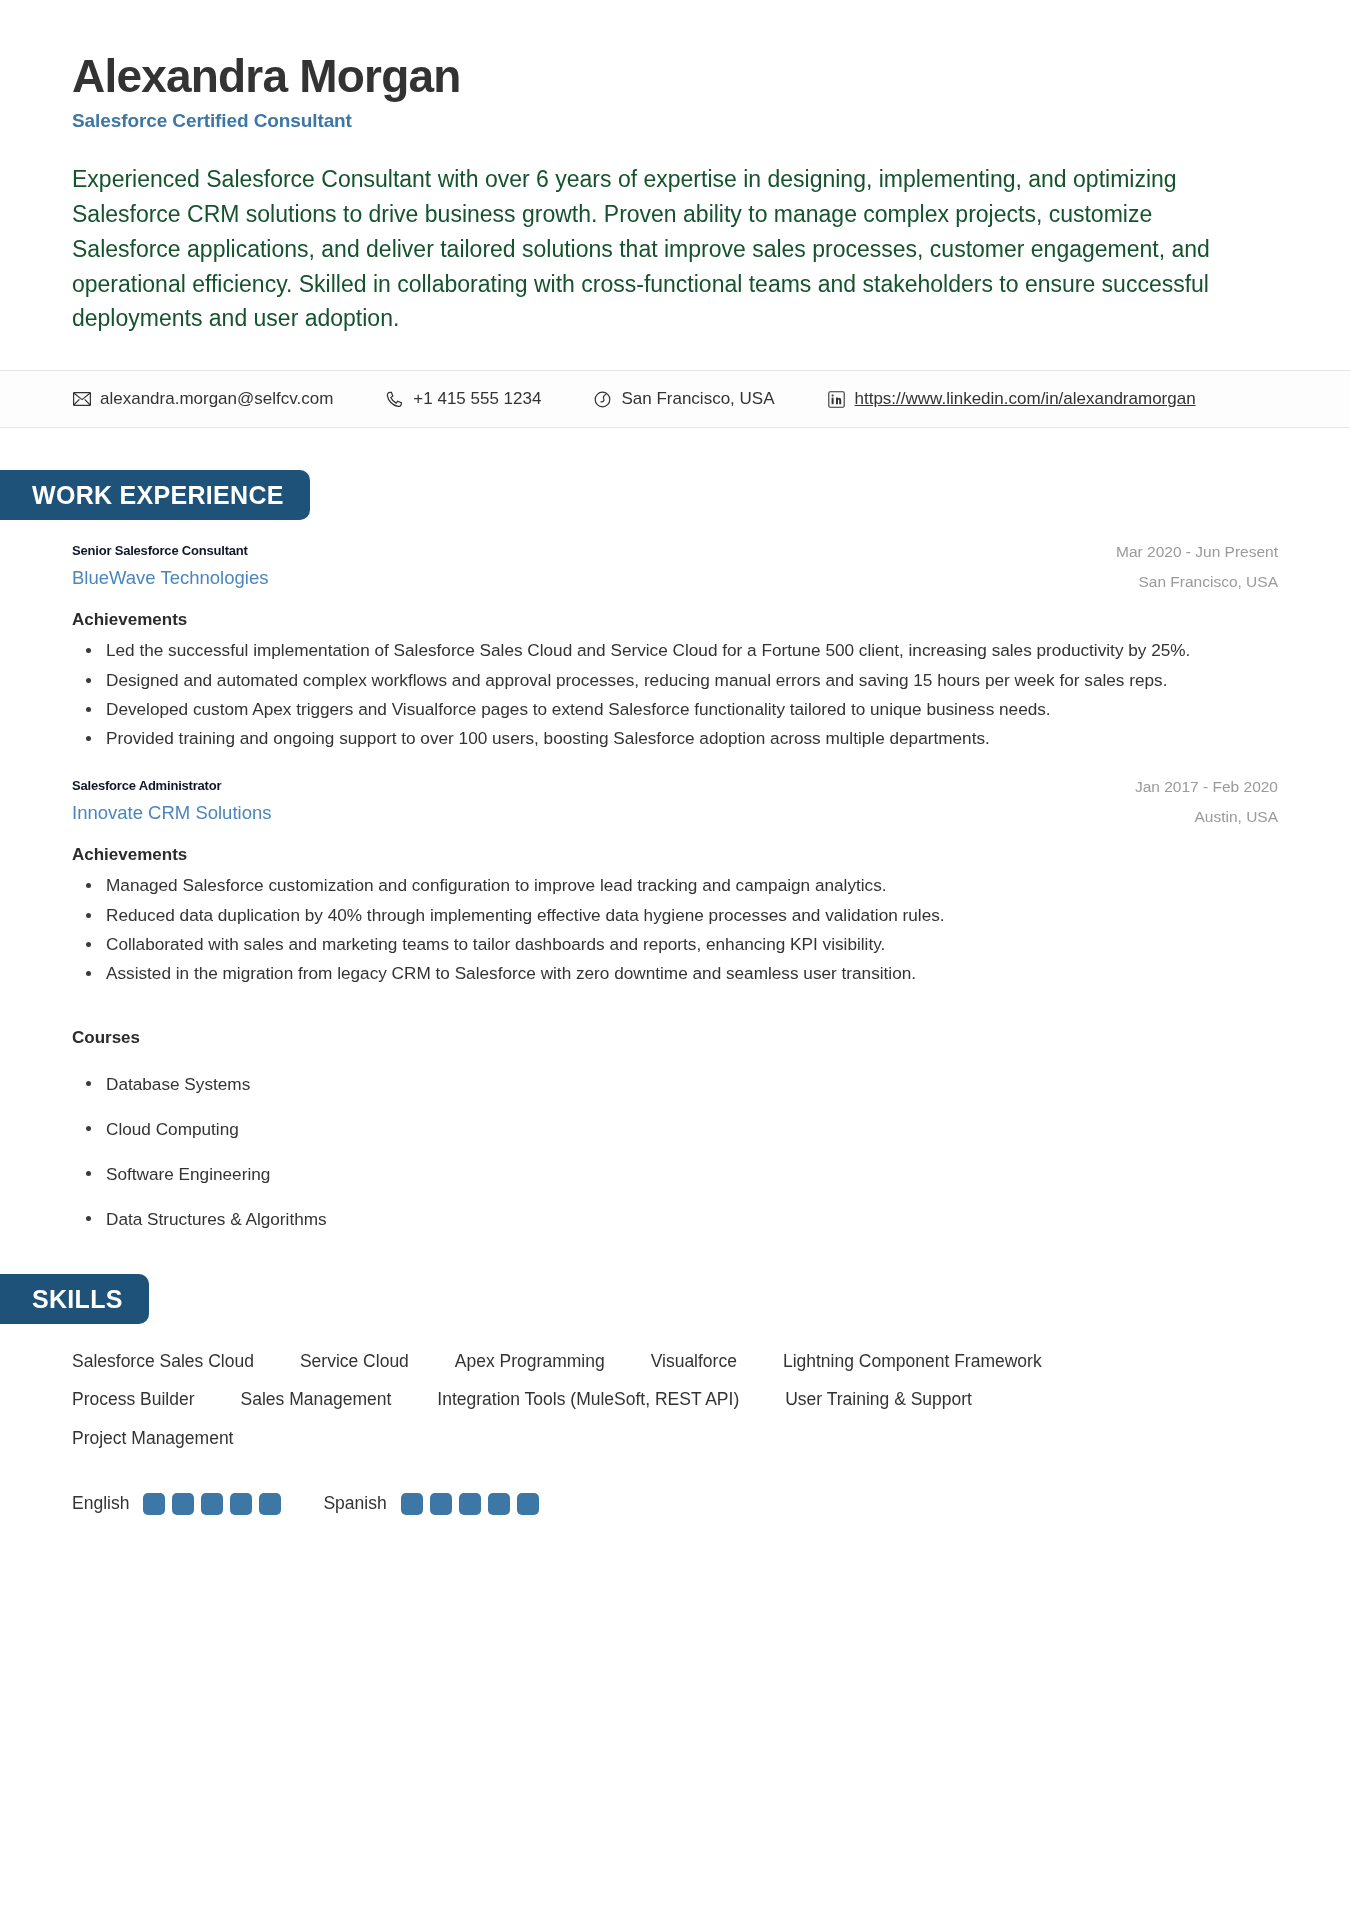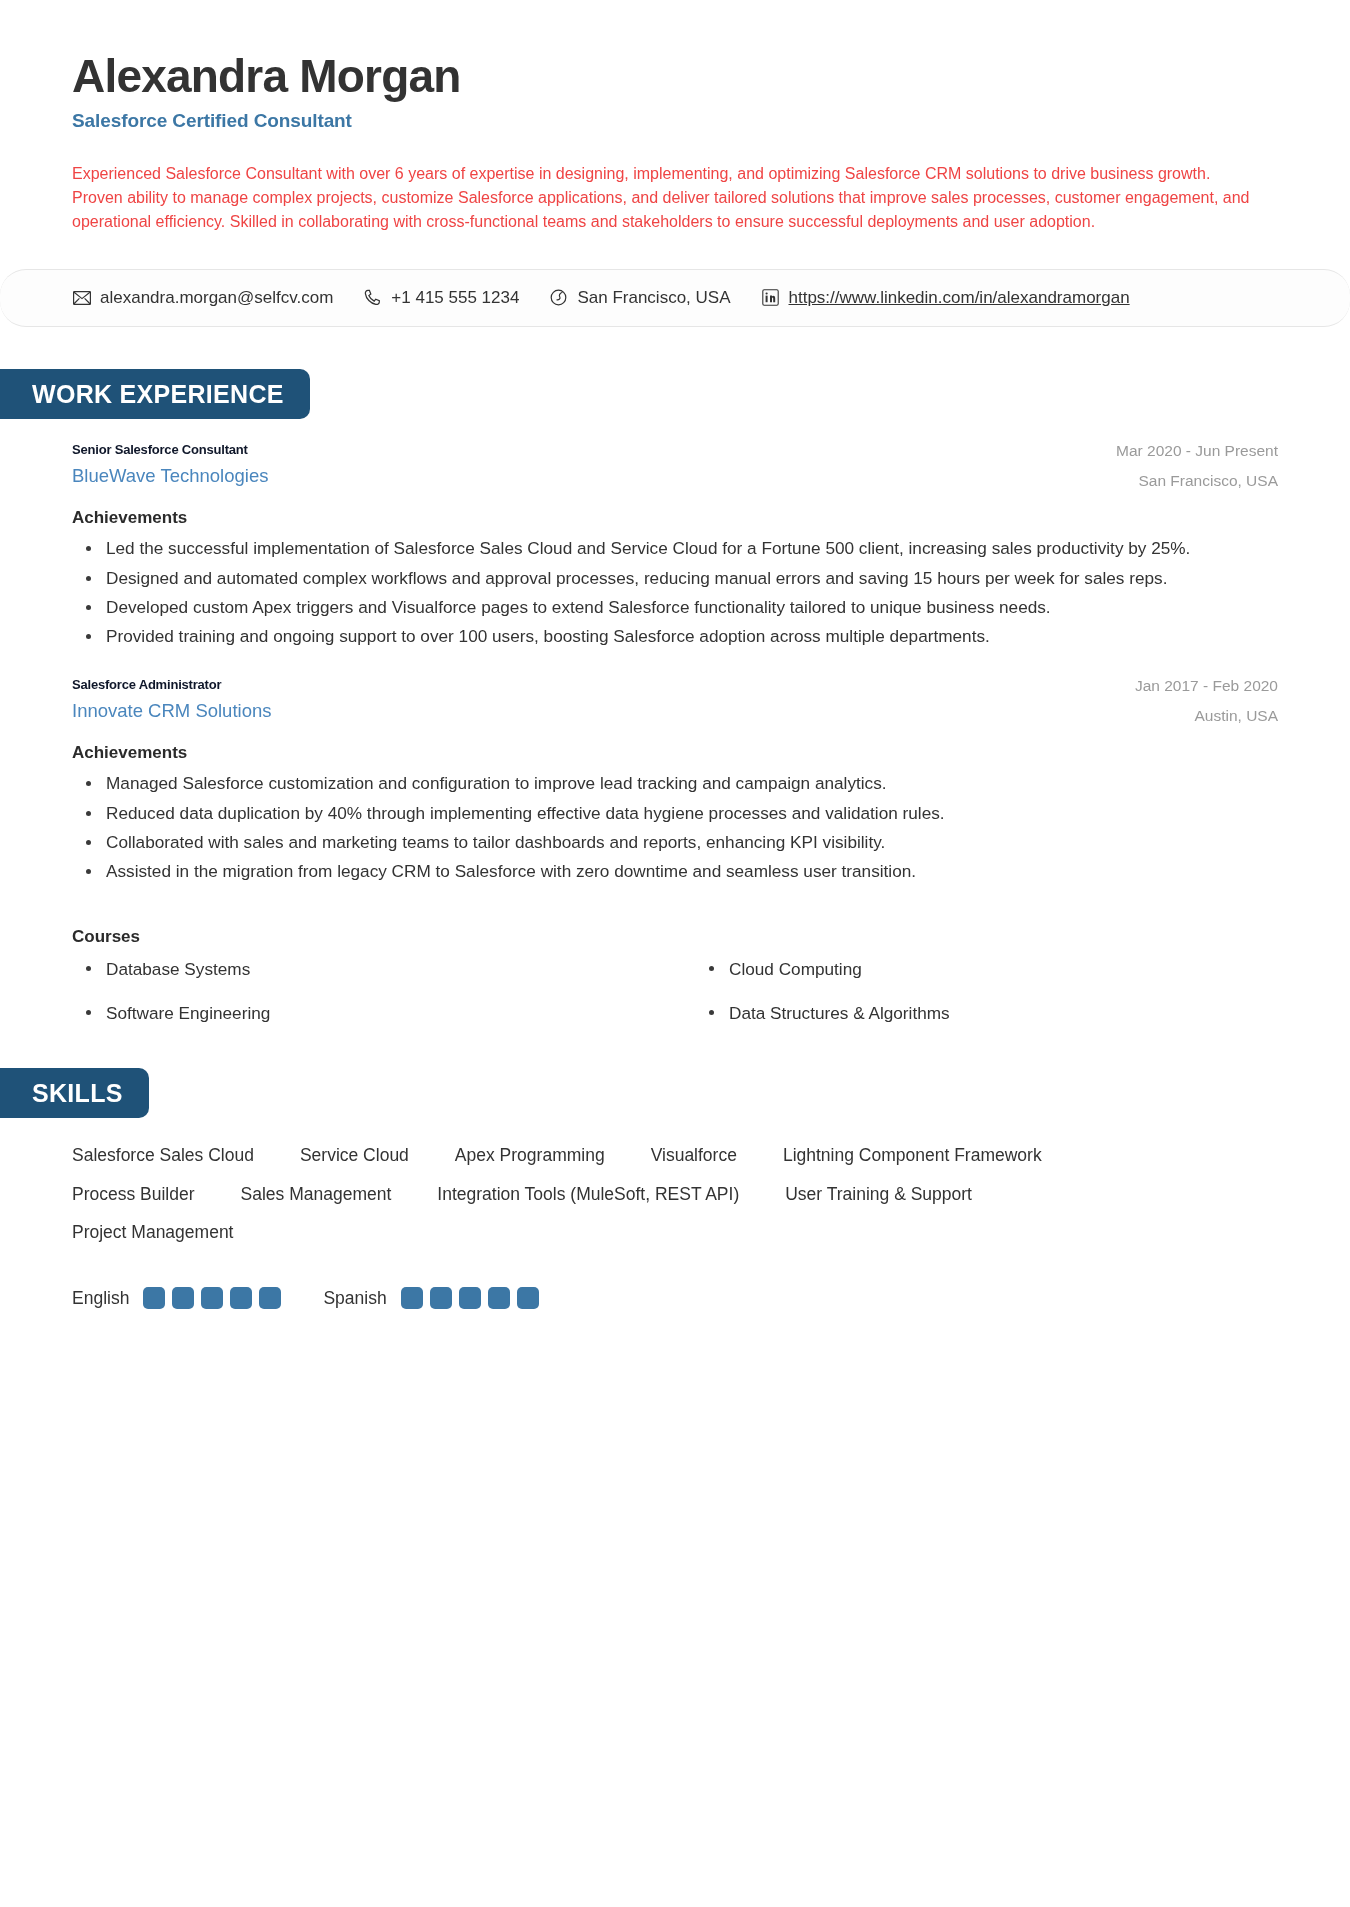--- a/index.html
+++ b/index.html
@@ -33,38 +33,37 @@
 
   .job-title {
     font-size: 19px;
     font-weight: bold;
     color: #3C77A5;
     letter-spacing: -0.1px;
     margin-bottom: 30px;
   }
 
   .summary {
-    font-size: 16px;
+    font-size: 23px;
     line-height: 1.52;
-    color: #ef4444;
+    color: #14532d;
     max-width: 1180px;
     padding-bottom: 34px;
   }
 
   
   .contact-bar {
     border-top: 1px solid #e6e6e6;
     border-bottom: 1px solid #e6e6e6;
     padding: 18px 55px 18px 72px;
     display: flex;
     align-items: center;
     flex-wrap: wrap;
-    gap: 0 30px;
+    gap: 0 52px;
     background: #fdfdfd;
-    border-radius: 26px;
   }
 
   .contact-item {
     display: flex;
     align-items: center;
     gap: 9px;
     font-size: 17px;
     color: #333;
     white-space: nowrap;
   }
@@ -156,24 +155,24 @@
     left: 14px;
     top: 10px;
     width: 5px; height: 5px;
     border-radius: 50%;
     background: #3a3a3a;
   }
 
   
   .courses-grid {
     display: grid;
-    grid-template-columns: 1fr 1fr;
+    grid-template-columns: 1fr;
     column-gap: 40px;
     row-gap: 20px;
-    margin-top: 10px;
+    margin-top: 24px;
   }
   .course-item {
     position: relative;
     padding-left: 34px;
     font-size: 17.2px;
     line-height: 1.45;
     color: #333;
   }
   .course-item::before {
     content: "";

